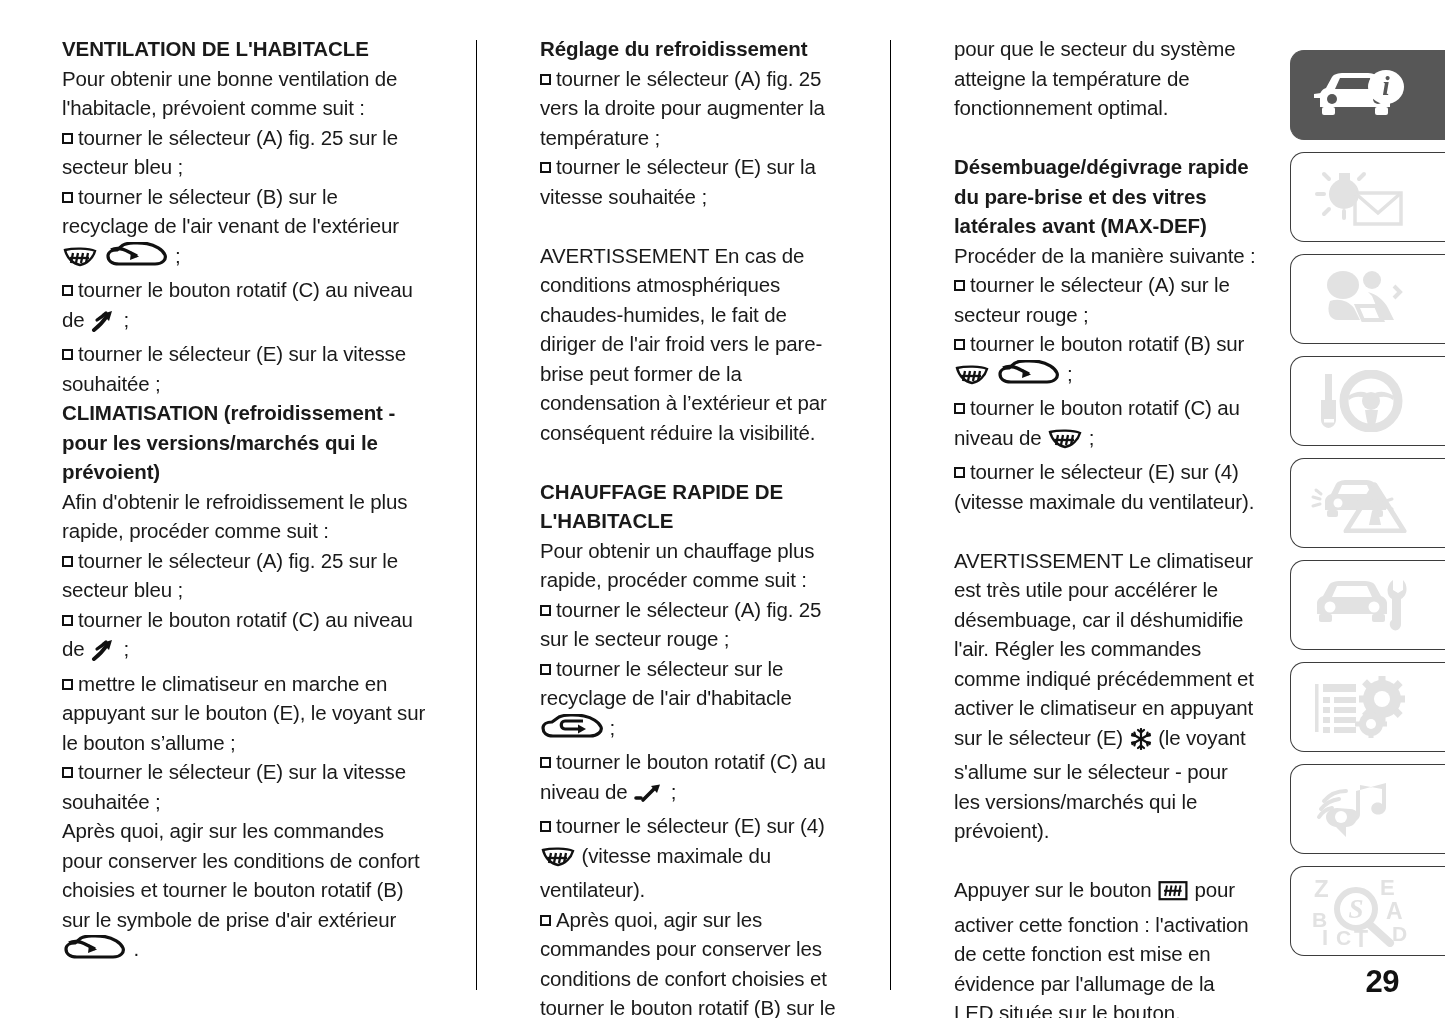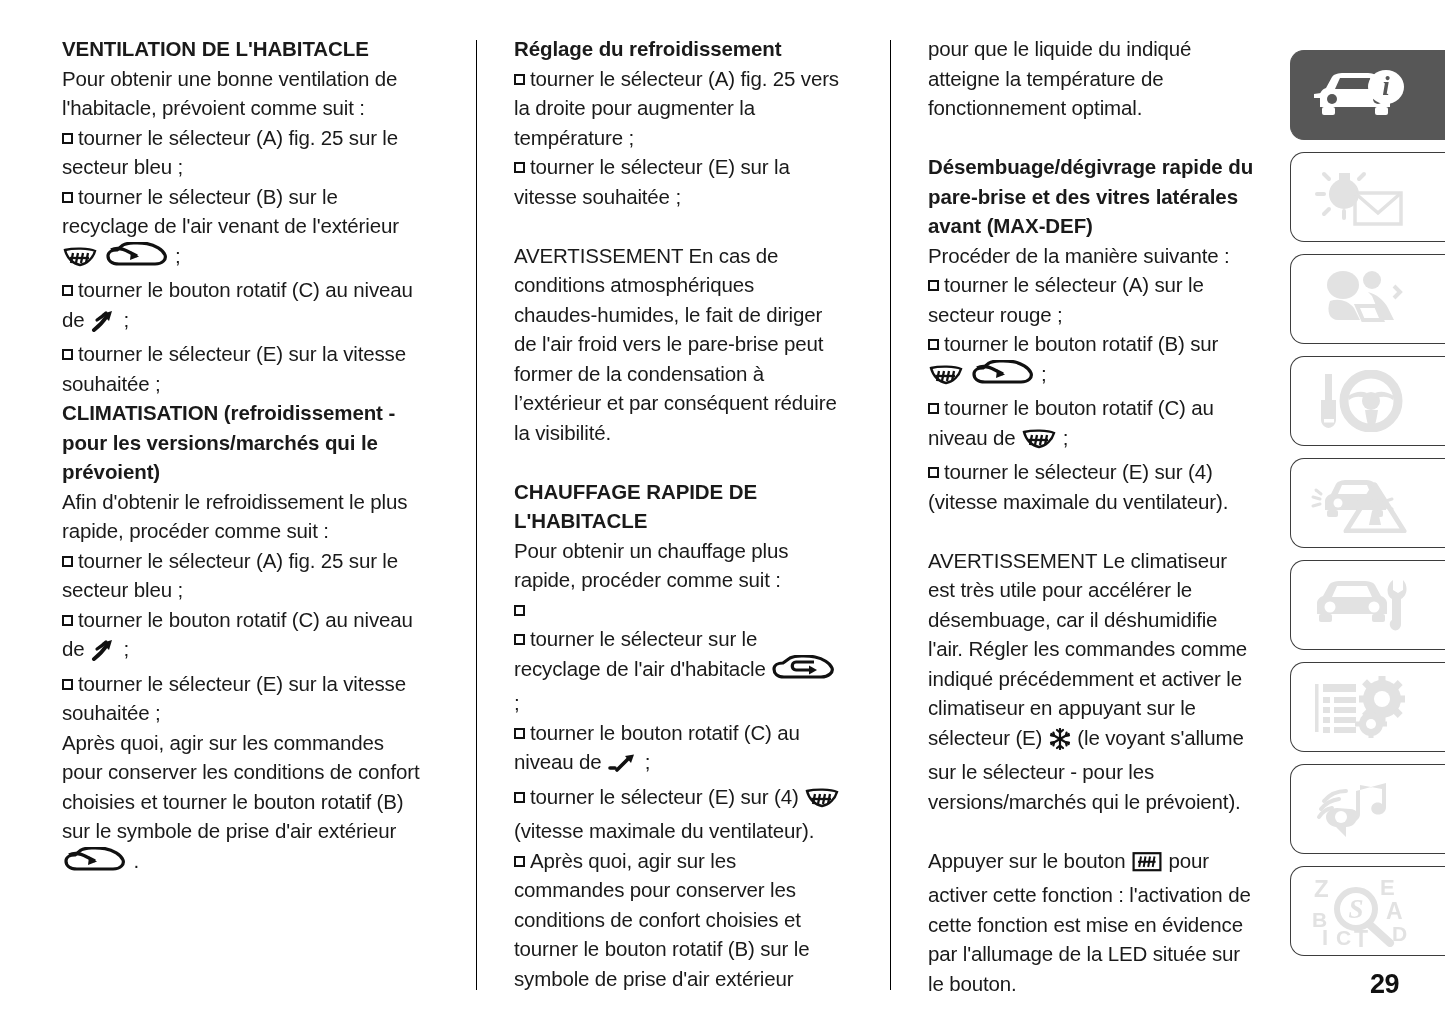--- a/index.html
+++ b/index.html
@@ -30,21 +30,21 @@
     padding-right: 8px;
     box-sizing: border-box;
   }
   .col {
     width: 366px;
     box-sizing: border-box;
     position: relative;
   }
   .col + .col {
     margin-left: 48px;
-    padding-left: 38px;
+    padding-left: 64px;
   }
   .col-divider {
     position: absolute;
     left: 0px;
     top: 6px;
     bottom: 28px;
     width: 1px;
     background: #000;
   }
   p {
@@ -106,21 +106,21 @@
   }
   .tab.active {
     background: #575757;
     border-color: #575757;
   }
   .tab svg { display:block; }
   .page-number {
     position: absolute;
     right: 46px;
     bottom: 18px;
-    font-size: 27px;
+    font-size: 31px;
     font-weight: bold;
     letter-spacing: -0.5px;
     color: #111;
   }
 </style>
 </head>
 <body>
 
 <div class="page">
 
@@ -145,58 +145,59 @@
     </svg></span> <span>;</span></p>
         <p><span class="bullet-box"></span><span>tourner le sélecteur (E) sur la vitesse souhaitée ;</span></p>
         <h2 class="sec-title">CLIMATISATION (refroidissement - pour les versions/marchés qui le prévoient)</h2>
         <p>Afin d'obtenir le refroidissement le plus rapide, procéder comme suit :</p>
         <p><span class="bullet-box"></span><span>tourner le sélecteur (A) fig. 25 sur le secteur bleu ;</span></p>
         <p><span class="bullet-box"></span><span>tourner le bouton rotatif (C) au niveau de</span> <span class="sym"><svg width="26" height="22" viewBox="0 0 26 22">
       <path d="M3 20 C7 17 12 12 16 6" stroke="#111" stroke-width="4" fill="none" stroke-linecap="round"></path>
       <path d="M11 4 L21 1 L18 11 Z" fill="#111"></path>
       <path d="M6 10 C9 8 12 6 15 3" stroke="#111" stroke-width="3.2" fill="none" stroke-linecap="round"></path>
     </svg></span> <span>;</span></p>
+        <p><span class="bullet-box"></span><span>mettre le climatiseur en marche en appuyant sur le bouton (E), le voyant sur le bouton s’allume ;</span></p>
         <p><span class="bullet-box"></span><span>tourner le sélecteur (E) sur la vitesse souhaitée ;</span></p>
         <p><span>Après quoi, agir sur les commandes pour conserver les conditions de confort choisies et tourner le bouton rotatif (B) sur le symbole de prise d'air extérieur</span> <span class="sym"><svg width="64" height="26" viewBox="0 0 64 26">
       <path d="M14 22 C6 22 3 18 3 14 C3 10 7 8 12 8 L18 3 C22 0.6 34 0.2 42 1.6 C50 3 58 8 60 13 C61.5 17 58 22 50 22 Z" fill="none" stroke="#111" stroke-width="3.2" stroke-linejoin="round"></path>
       <path d="M6 8 C12 5 18 6.5 24 10 L32 14" fill="none" stroke="#111" stroke-width="3.4"></path>
       <path d="M26 9.5 L34 14.5 L25 18 Z" fill="#111"></path>
     </svg></span> <span>.</span></p>
       </div>
     <div class="col" id="col2">
       <div class="col-divider"></div>
     <h2 class="sec-title">Réglage du refroidissement</h2>
         <p><span class="bullet-box"></span><span>tourner le sélecteur (A) fig. 25 vers la droite pour augmenter la température ;</span></p>
         <p><span class="bullet-box"></span><span>tourner le sélecteur (E) sur la vitesse souhaitée ;</span></p>
         <div class="gap"></div>
         <p>AVERTISSEMENT En cas de conditions atmosphériques chaudes-humides, le fait de diriger de l'air froid vers le pare-brise peut former de la condensation à l’extérieur et par conséquent réduire la visibilité.</p>
         <div class="gap"></div>
         <h2 class="sec-title">CHAUFFAGE RAPIDE DE L'HABITACLE</h2>
         <p>Pour obtenir un chauffage plus rapide, procéder comme suit :</p>
-        <p><span class="bullet-box"></span></p>
+        <p><span class="bullet-box"></span><span>tourner le sélecteur (A) fig. 25 sur le secteur rouge ;</span></p>
         <p><span class="bullet-box"></span><span>tourner le sélecteur sur le recyclage de l'air d'habitacle</span> <span class="sym"><svg width="62" height="26" viewBox="0 0 62 26">
       <path d="M12 22 C5 22 2 18 2 14 C2 10 6 8 11 8 L18 3 C23 0.6 35 0.4 43 2 C51 3.6 58 8 60 13 C61.5 17 57 22 49 22 Z" fill="none" stroke="#111" stroke-width="3.2" stroke-linejoin="round"></path>
       <path d="M42 7 L24 7 C19 7 19 15 24 15 L40 15" fill="none" stroke="#111" stroke-width="3.2" stroke-linejoin="round"></path>
       <path d="M37 10.5 L45 15 L37 19.5 Z" fill="#111"></path>
     </svg></span> <span>;</span></p>
         <p><span class="bullet-box"></span><span>tourner le bouton rotatif (C) au niveau de</span> <span class="sym"><svg width="30" height="20" viewBox="0 0 30 20">
       <path d="M2 14 L7 14" stroke="#111" stroke-width="3.6" stroke-linecap="round"></path>
       <path d="M9 16 C13 12 17 8 21 4" stroke="#111" stroke-width="3.6" fill="none" stroke-linecap="round"></path>
       <path d="M17 2 L26 0.5 L23 9 Z" fill="#111"></path>
     </svg></span> <span>;</span></p>
         <p><span class="bullet-box"></span><span>tourner le sélecteur (E) sur (4)</span> <span class="sym"><svg width="34" height="21" viewBox="0 0 34 21">
       <path d="M2 3 C10 1 26 1 32 4 C30 11 24 17 17 18 C10 17 4 11 2 3 Z" fill="none" stroke="#111" stroke-width="2.4"></path>
       <path d="M10 6 L8 16 M15 6 L13 16 M20 6 L18 16 M25 6 L23 16" stroke="#111" stroke-width="2.3"></path>
       <path d="M7 11 L26 11" stroke="#111" stroke-width="2.3"></path>
     </svg></span> <span>(vitesse maximale du ventilateur).</span></p>
         <p><span class="bullet-box"></span><span>Après quoi, agir sur les commandes pour conserver les conditions de confort choisies et tourner le bouton rotatif (B) sur le symbole de prise d'air extérieur</span>  </p>
       </div>
     <div class="col" id="col3">
       <div class="col-divider"></div>
-    <p>pour que le liquide du indiqué atteigne la température de fonctionnement optimal.</p>
+    <p>pour que le secteur du système atteigne la température de fonctionnement optimal.</p>
         <div class="gap"></div>
         <h2 class="sec-title">Désembuage/dégivrage rapide du pare-brise et des vitres latérales avant (MAX-DEF)</h2>
         <p>Procéder de la manière suivante :</p>
         <p><span class="bullet-box"></span><span>tourner le sélecteur (A) sur le secteur rouge ;</span></p>
         <p><span class="bullet-box"></span><span>tourner le bouton rotatif (B) sur</span> <span class="sym"><svg width="34" height="21" viewBox="0 0 34 21">
       <path d="M2 3 C10 1 26 1 32 4 C30 11 24 17 17 18 C10 17 4 11 2 3 Z" fill="none" stroke="#111" stroke-width="2.4"></path>
       <path d="M10 6 L8 16 M15 6 L13 16 M20 6 L18 16 M25 6 L23 16" stroke="#111" stroke-width="2.3"></path>
       <path d="M7 11 L26 11" stroke="#111" stroke-width="2.3"></path>
     </svg></span> <span class="sym"><svg width="64" height="26" viewBox="0 0 64 26">
       <path d="M14 22 C6 22 3 18 3 14 C3 10 7 8 12 8 L18 3 C22 0.6 34 0.2 42 1.6 C50 3 58 8 60 13 C61.5 17 58 22 50 22 Z" fill="none" stroke="#111" stroke-width="3.2" stroke-linejoin="round"></path>

